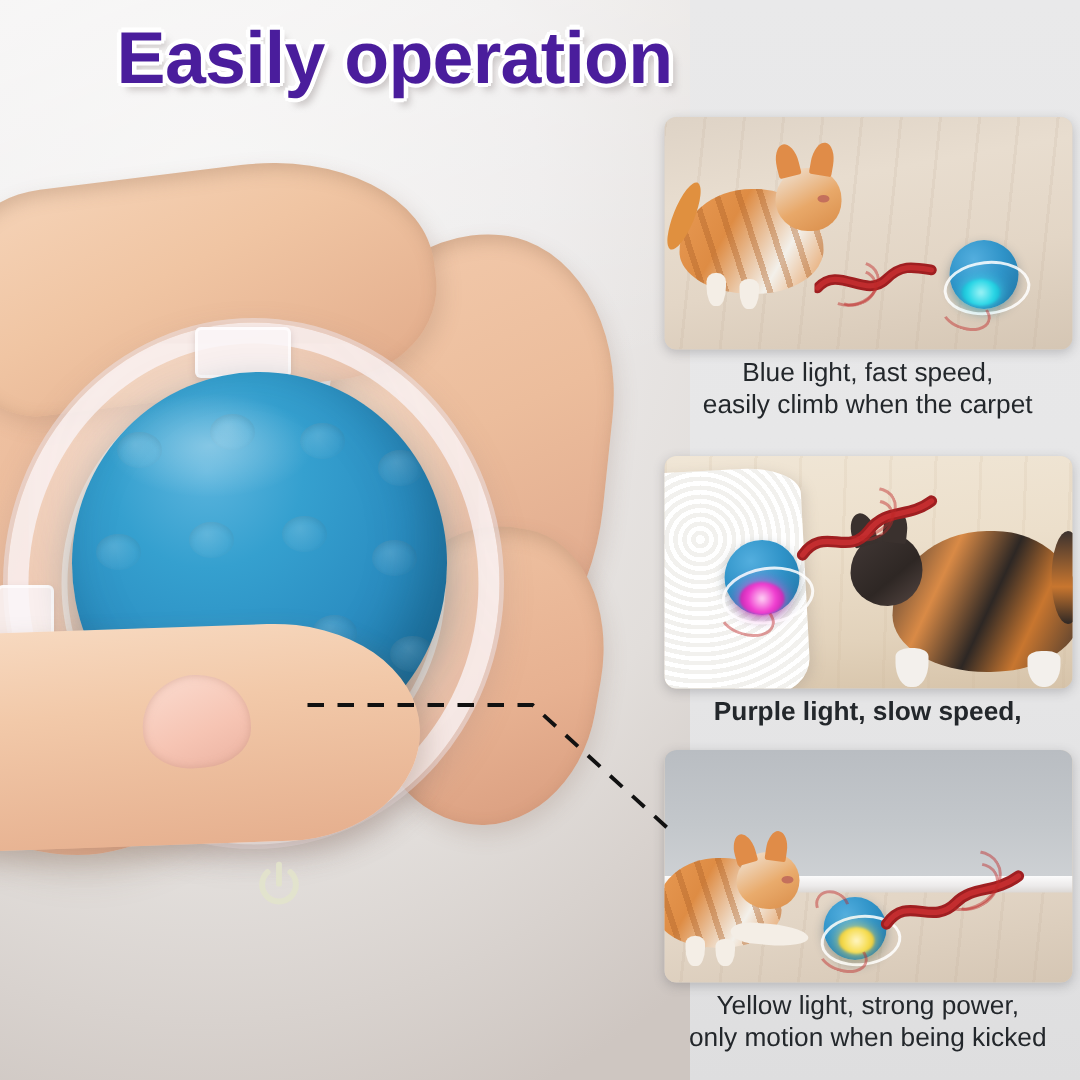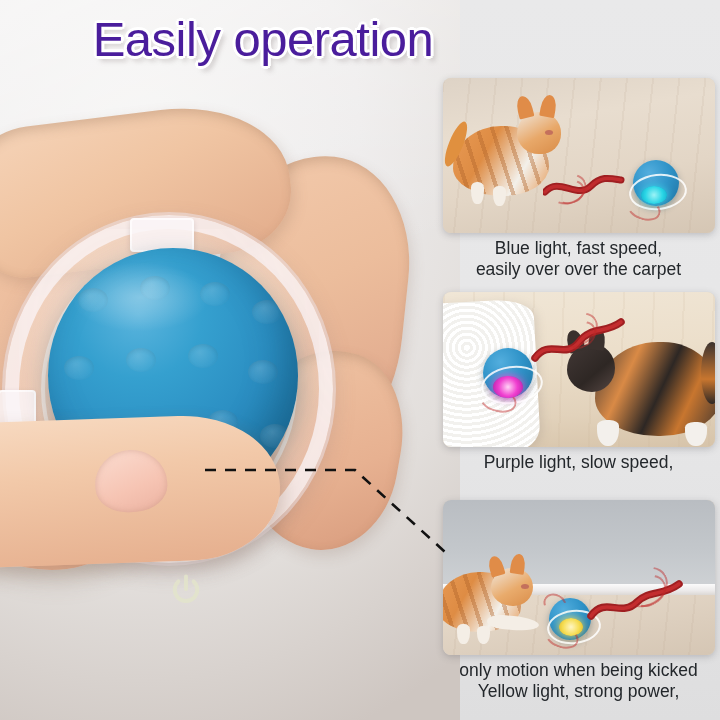--- a/index.html
+++ b/index.html
@@ -38,21 +38,21 @@
   }
 
   
   .title {
     position: absolute;
     left: 28px; top: 14px;
     width: 470px;
     text-align: center;
     font-size: 49px;
     line-height: 1.05;
-    font-weight: 400;
+    font-weight: 700;
     color: #4a1d9c;
     letter-spacing: -0.5px;
     text-shadow:
       -2px -2px 0 #ffffff,  2px -2px 0 #ffffff,
       -2px  2px 0 #ffffff,  2px  2px 0 #ffffff,
       -3px  0   0 #ffffff,  3px  0   0 #ffffff,
        0   -3px 0 #ffffff,  0    3px 0 #ffffff,
        4px  5px 5px rgba(120,110,110,0.35);
     white-space: nowrap;
   }
@@ -372,25 +372,25 @@
         <div class="motion-arc" style="left:106px; top:96px; width:34px; height:26px; transform:rotate(-20deg);"></div>
         <div class="motion-arc" style="left:112px; top:102px; width:26px; height:20px; transform:rotate(-20deg);"></div>
 
         <div class="toy-ball" style="left:190px; top:82px; width:46px; height:46px;"></div>
         <div class="toy-ring" style="left:186px; top:96px; width:54px; height:32px; border-radius:50%; transform:rotate(-6deg);"></div>
         <div class="toy-led led-blue" style="left:198px; top:108px; width:26px; height:18px;"></div>
         <div class="motion-arc" style="left:184px; top:120px; width:30px; height:18px; transform:rotate(18deg);"></div>
       </div>
       <div class="panel-caption">
         <div>Blue light, fast speed,</div>
-        <div>easily over over the carpet</div>
+        <div>easily climb when the carpet</div>
       </div>
     </div>
 
-    <div class="panel" style="top:292px;">
+    <div class="panel" style="top:304px;font-weight:bold;">
       <div class="panel-img">
         <div class="floor-wood light"></div>
         <div class="rug"></div>
 
         <div class="cat" style="left:120px; top:34px; width:160px; height:120px;">
           <div class="cat-body calico" style="left:32px; top:16px; width:126px; height:94px;"></div>
           <div style="position:absolute; left:4px; top:18px; width:48px; height:48px; border-radius:50% 46% 48% 52% / 54% 50% 50% 46%; background:linear-gradient(140deg,#423836 0%,#2e2724 60%,#564743 100%);"></div>
           <div style="position:absolute; left:4px; top:4px; width:16px; height:22px; background:#3a312e; border-radius:60% 60% 8% 8% / 74% 74% 8% 8%; transform:rotate(-16deg);"></div>
           <div style="position:absolute; left:26px; top:2px; width:16px; height:22px; background:#3a312e; border-radius:60% 60% 8% 8% / 74% 74% 8% 8%; transform:rotate(6deg);"></div>
           <div style="position:absolute; left:34px; top:94px; width:22px; height:26px; border-radius:42% 42% 46% 46% / 22% 22% 62% 62%; background:#f3f0ec;"></div>
@@ -445,21 +445,21 @@
         <div class="rope" style="left:144px; top:78px; width:100px; height:50px;">
           <svg viewBox="0 0 100 50" width="100" height="50">
             <path d="M4 38 C 18 18, 34 40, 50 24 C 62 12, 76 18, 92 6" fill="none" stroke="#9f1f21" stroke-width="7.5" stroke-linecap="round"></path>
             <path d="M4 38 C 18 18, 34 40, 50 24 C 62 12, 76 18, 92 6" fill="none" stroke="#c32d2f" stroke-width="3.6" stroke-linecap="round"></path>
           </svg>
         </div>
         <div class="motion-arc" style="left:178px; top:68px; width:44px; height:34px; transform:rotate(-30deg);"></div>
         <div class="motion-arc" style="left:186px; top:76px; width:34px; height:26px; transform:rotate(-30deg);"></div>
       </div>
       <div class="panel-caption">
+        <div>Yellow light, strong power,</div>
         <div>only motion when being kicked</div>
-        <div>Yellow light, strong power,</div>
       </div>
     </div>
   </div>
 
   <div class="title">Easily operation</div>
 
 </div>
 
 </body></html>

